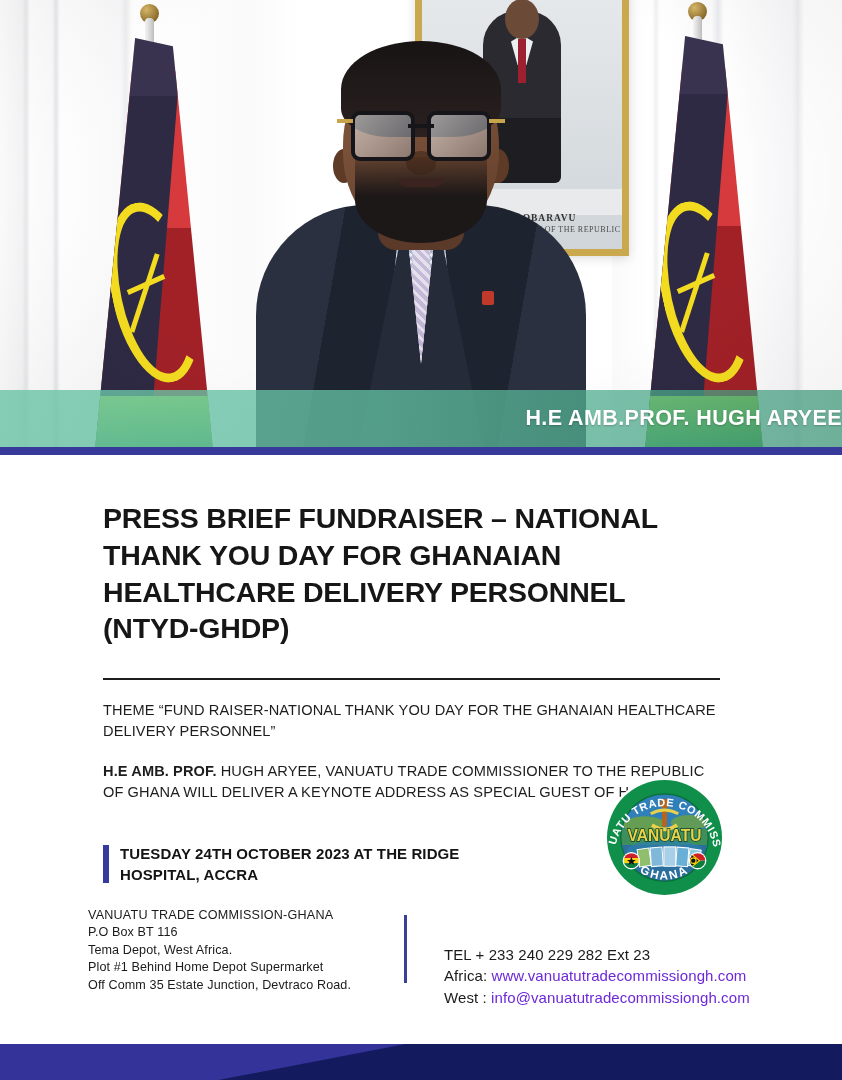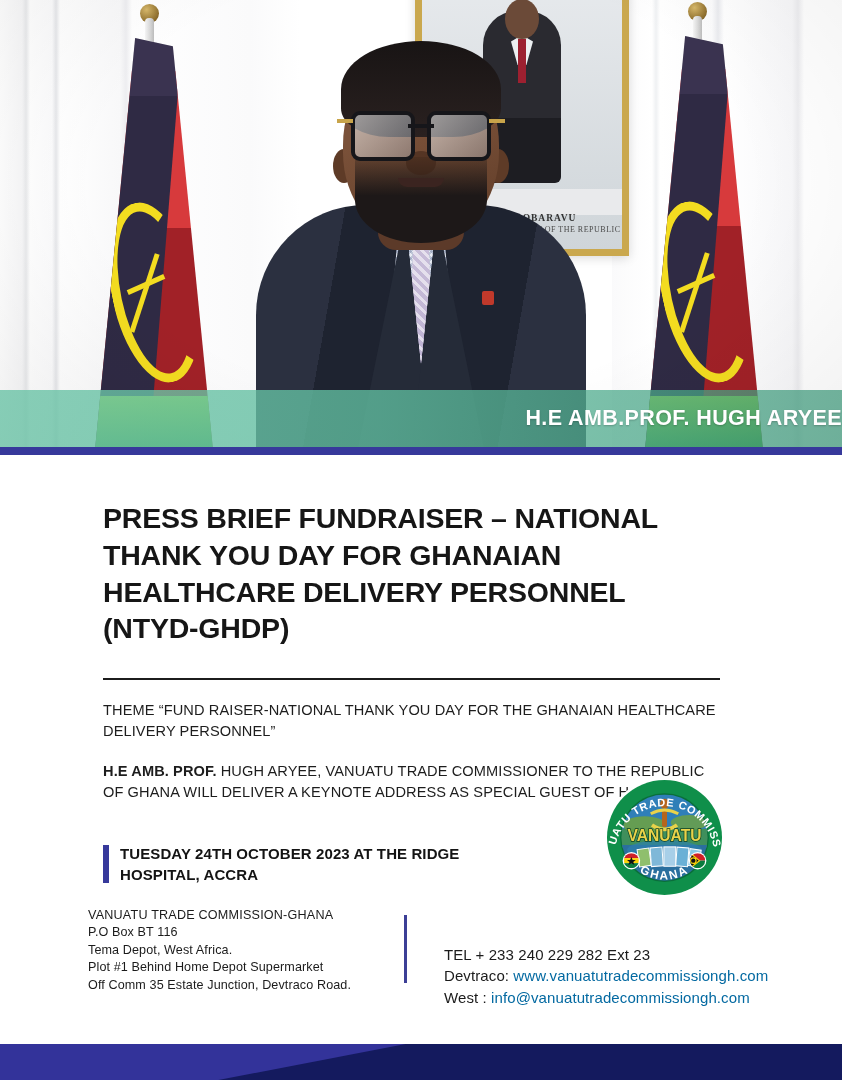--- a/index.html
+++ b/index.html
@@ -242,21 +242,21 @@
     font-size:12.6px;line-height:1.38;color:#1b1b1b;letter-spacing:.1px;
   }
   .addr .org{letter-spacing:.2px;}
   .vdiv{
     position:absolute;left:404px;top:18px;width:3px;height:68px;background:#3c3f96;
   }
   .contact{
     position:absolute;left:444px;top:36px;
     font-size:15px;line-height:1.42;color:#1b1b1b;letter-spacing:.1px;margin-top:11px;
   }
-  .contact .lnk{color:#0369a1;}
+  .contact .lnk{color:#6d28d9;}
 
   
   .bottombar{
     position:absolute;left:0;bottom:0;width:842px;height:36px;overflow:hidden;
     background:#141a5e;
   }
   .bottombar .left-wedge{
     position:absolute;left:0;top:0;width:520px;height:36px;background:#33339a;
     clip-path:polygon(0 0,78% 0,42% 100%,0 100%);
   }
@@ -432,20 +432,20 @@
     <div>P.O Box BT 116</div>
     <div>Tema Depot, West Africa.</div>
     <div>Plot #1 Behind Home Depot Supermarket</div>
     <div>Off Comm 35 Estate Junction, Devtraco Road.</div>
   </div>
 
   <div class="vdiv"></div>
 
   <div class="contact">
     <div>TEL + 233 240 229 282 Ext 23</div>
-    <div><span>Devtraco: </span><span class="lnk">www.vanuatutradecommissiongh.com</span></div>
+    <div><span>Africa: </span><span class="lnk">www.vanuatutradecommissiongh.com</span></div>
     <div><span>West : </span><span class="lnk">info@vanuatutradecommissiongh.com</span></div>
   </div>
 </div>
 
 <div class="bottombar">
   <div class="left-wedge"></div>
 </div>
 
 </body></html>

